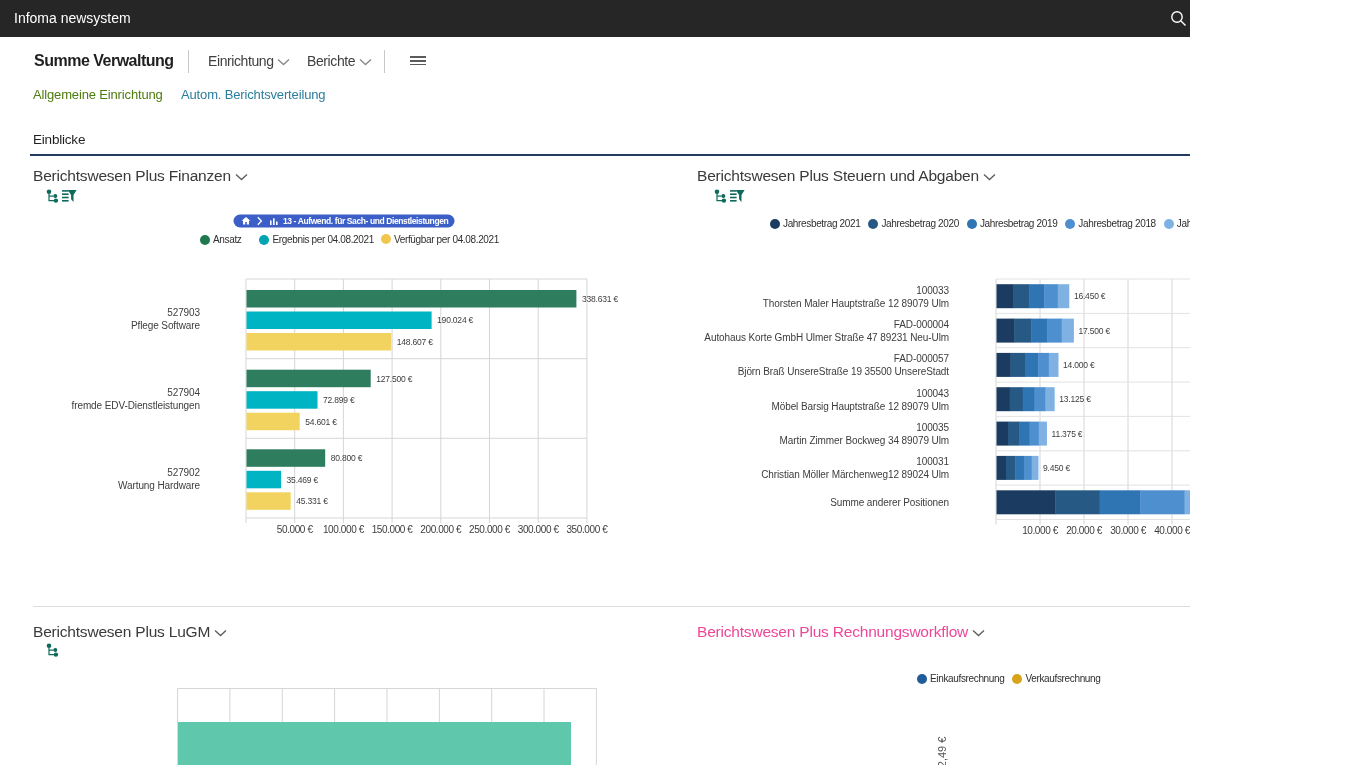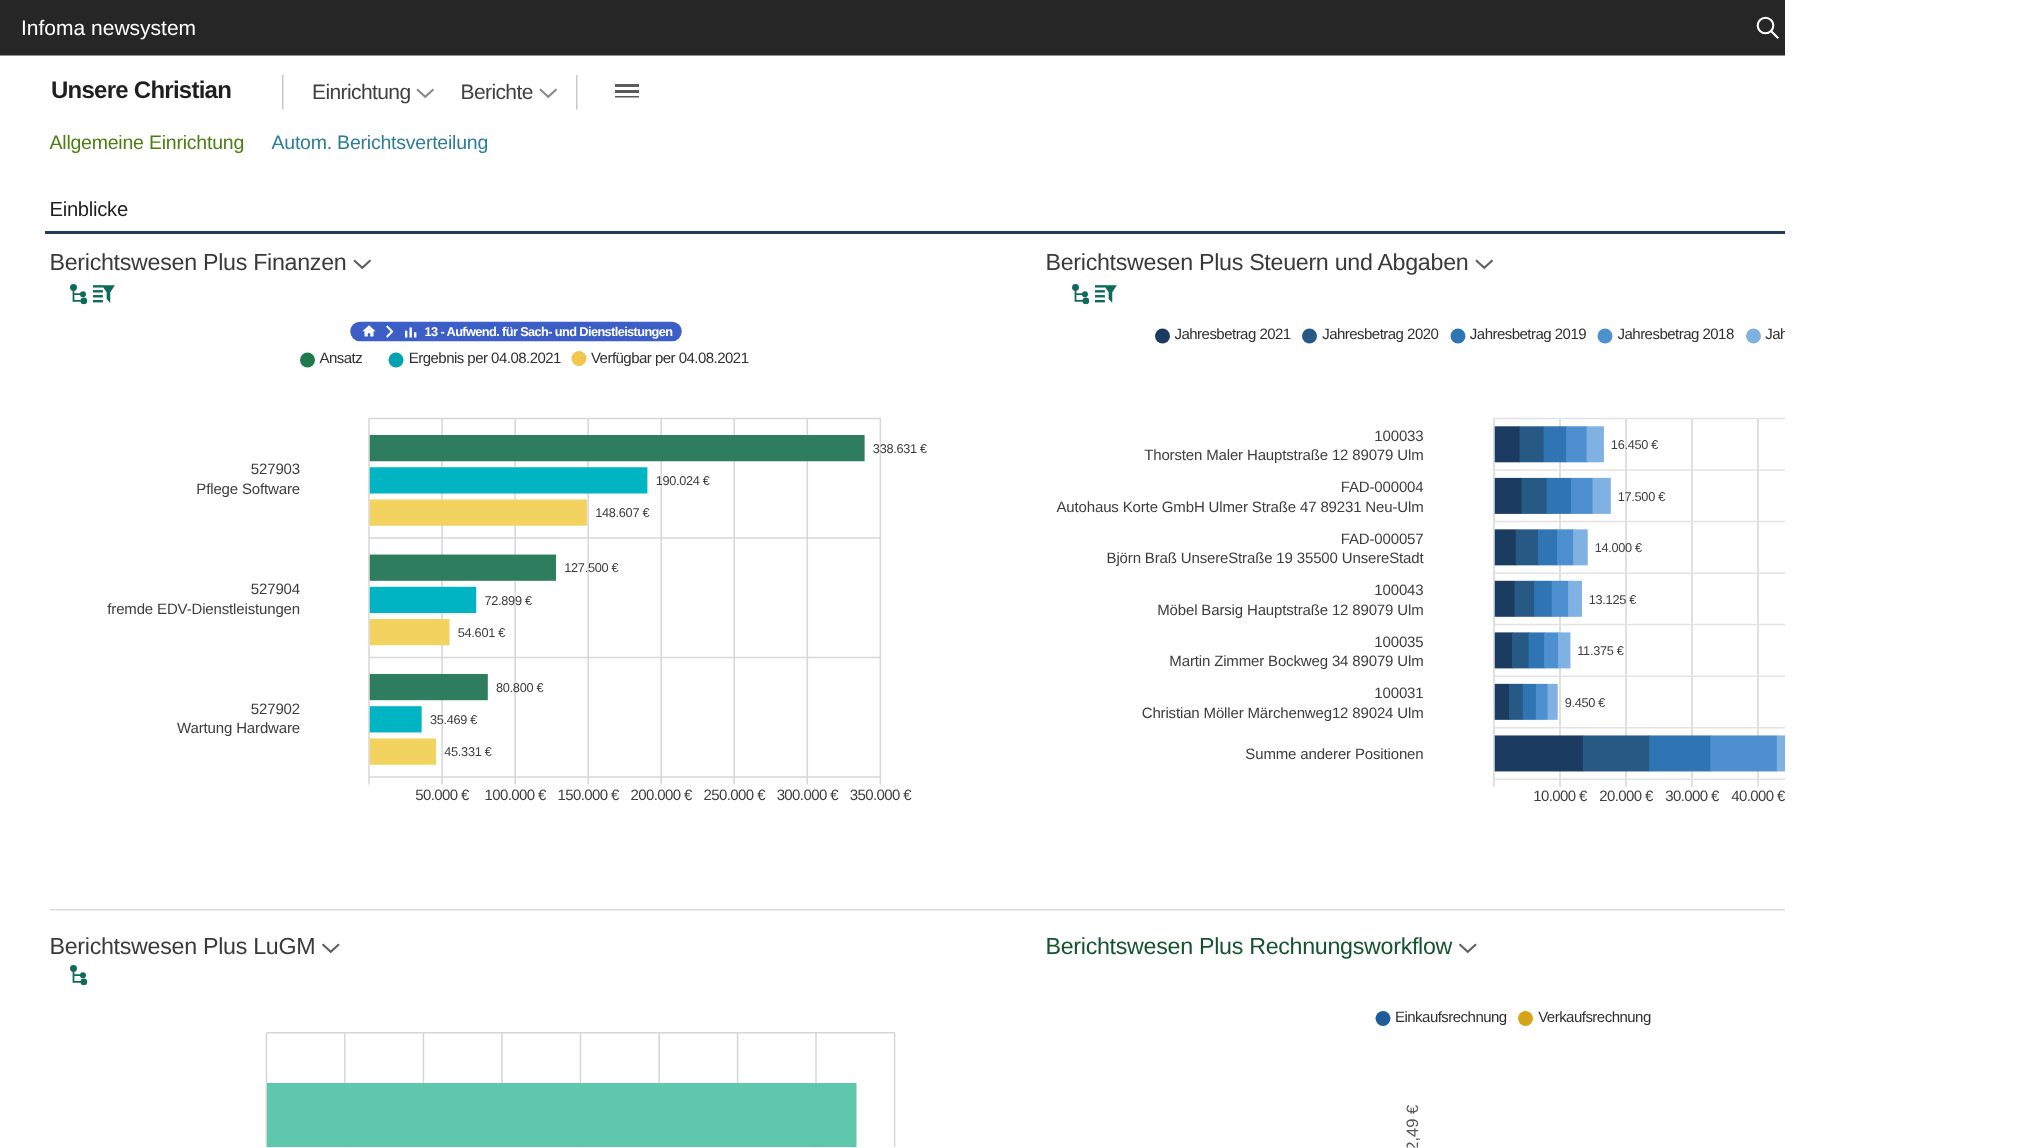--- a/index.html
+++ b/index.html
@@ -24,21 +24,21 @@
  <circle cx="9" cy="9" r="2.6"></circle>
  <path d="M9 1.6 L10.4 3.3 A6 6 0 0 1 12.5 4.2 L14.7 3.7 L16 6 L14.5 7.6 A6 6 0 0 1 14.5 10.4 L16 12 L14.7 14.3 L12.5 13.8 A6 6 0 0 1 10.4 14.7 L9 16.4 L7.6 14.7 A6 6 0 0 1 5.5 13.8 L3.3 14.3 L2 12 L3.5 10.4 A6 6 0 0 1 3.5 7.6 L2 6 L3.3 3.7 L5.5 4.2 A6 6 0 0 1 7.6 3.3 Z"></path>
  </g>
     </svg>
 <svg class="abs" style="left:1292px;top:9px" width="16" height="19" viewBox="0 0 16 19">
  <path d="M3.6 5.2 A4.4 4.2 0 1 1 9.6 9.2 C8.2 9.8 7.9 10.4 7.9 12" fill="none" stroke="#ffffff" stroke-width="2.2"></path>
  <circle cx="7.9" cy="15.8" r="1.5" fill="#ffffff"></circle>
     </svg>
 <div class="abs" style="left:1327px;top:5px;width:27px;height:27px;border-radius:50%;background:#d4541f;color:#fff;font-size:13px;font-weight:700;text-align:center;line-height:27px">F</div>
 
- <div class="abs" style="left:34px;top:52px;font-size:16px;font-weight:bold;letter-spacing:-0.5px;color:#1f1f1f">Unsere Christian</div>
+ <div class="abs" style="left:34px;top:52px;font-size:16px;font-weight:bold;letter-spacing:-0.5px;color:#1f1f1f">Summe Verwaltung</div>
  <div class="abs" style="left:188px;top:50px;width:1px;height:23px;background:#c8c8c8"></div>
  <div class="abs" style="left:208px;top:53px;font-size:14px;letter-spacing:-0.4px;color:#404040">Einrichtung <svg width="13" height="8" viewBox="0 0 13 8" style="display:inline-block">
         <polyline points="1,1.5 6.5,6.5 12,1.5" fill="none" stroke="#8a8a8a" stroke-width="1.4"></polyline>
       </svg></div>
  <div class="abs" style="left:307px;top:53px;font-size:14px;letter-spacing:-0.4px;color:#404040">Berichte <svg width="13" height="8" viewBox="0 0 13 8" style="display:inline-block">
         <polyline points="1,1.5 6.5,6.5 12,1.5" fill="none" stroke="#8a8a8a" stroke-width="1.4"></polyline>
       </svg></div>
  <div class="abs" style="left:384px;top:50px;width:1px;height:23px;background:#c8c8c8"></div>
  <div class="abs" style="left:410px;top:56px">
    <div style="width:16px;height:1.7px;background:#5b5b5b;margin-bottom:2.2px"></div>
@@ -257,21 +257,21 @@
 <line x1="334.6" y1="688.5" x2="334.6" y2="765" stroke="#d6d6d6" stroke-width="1"></line>
 <line x1="387.0" y1="688.5" x2="387.0" y2="765" stroke="#d6d6d6" stroke-width="1"></line>
 <line x1="439.4" y1="688.5" x2="439.4" y2="765" stroke="#d6d6d6" stroke-width="1"></line>
 <line x1="491.7" y1="688.5" x2="491.7" y2="765" stroke="#d6d6d6" stroke-width="1"></line>
 <line x1="544.0" y1="688.5" x2="544.0" y2="765" stroke="#d6d6d6" stroke-width="1"></line>
 <line x1="596.4" y1="688.5" x2="596.4" y2="765" stroke="#d6d6d6" stroke-width="1"></line>
 <line x1="177.6" y1="688.5" x2="596.5" y2="688.5" stroke="#d6d6d6" stroke-width="1"></line>
 <rect x="178" y="722" width="393" height="43" fill="#5fc7ac"></rect>
 </svg>
 
- <div class="abs" style="left:697px;top:623px;font-size:15.5px;letter-spacing:-0.2px;color:#14532d">Berichtswesen Plus Rechnungsworkflow&nbsp;<svg width="13" height="8" viewBox="0 0 13 8" style="display:inline-block">
+ <div class="abs" style="left:697px;top:623px;font-size:15.5px;letter-spacing:-0.2px;color:#ec4899">Berichtswesen Plus Rechnungsworkflow&nbsp;<svg width="13" height="8" viewBox="0 0 13 8" style="display:inline-block">
         <polyline points="1,1.5 6.5,6.5 12,1.5" fill="none" stroke="#5f5f5f" stroke-width="1.4"></polyline>
       </svg></div>
  <div class="abs" style="left:917px;top:673px;font-size:10px;letter-spacing:-0.35px;color:#2f2f2f;display:flex;align-items:center;white-space:nowrap">
       <span style="display:inline-flex;align-items:center;margin-right:8px"><span style="width:10px;height:10px;border-radius:50%;background:#1f5c99;margin-right:3px;flex:none"></span>Einkaufsrechnung</span>
       <span style="display:inline-flex;align-items:center;margin-right:0px"><span style="width:10px;height:10px;border-radius:50%;background:#d6a319;margin-right:3px;flex:none"></span>Verkaufsrechnung</span>
     </div>
  <div class="abs" style="left:942px;top:758px;transform:translate(-50%,-50%) rotate(-90deg);font-size:11px;color:#555;white-space:nowrap">192,49 €</div>
 
  <div class="abs" style="left:1345px;top:77px;width:8px;height:255px;background:#a6a6a6"></div>
 </div>

